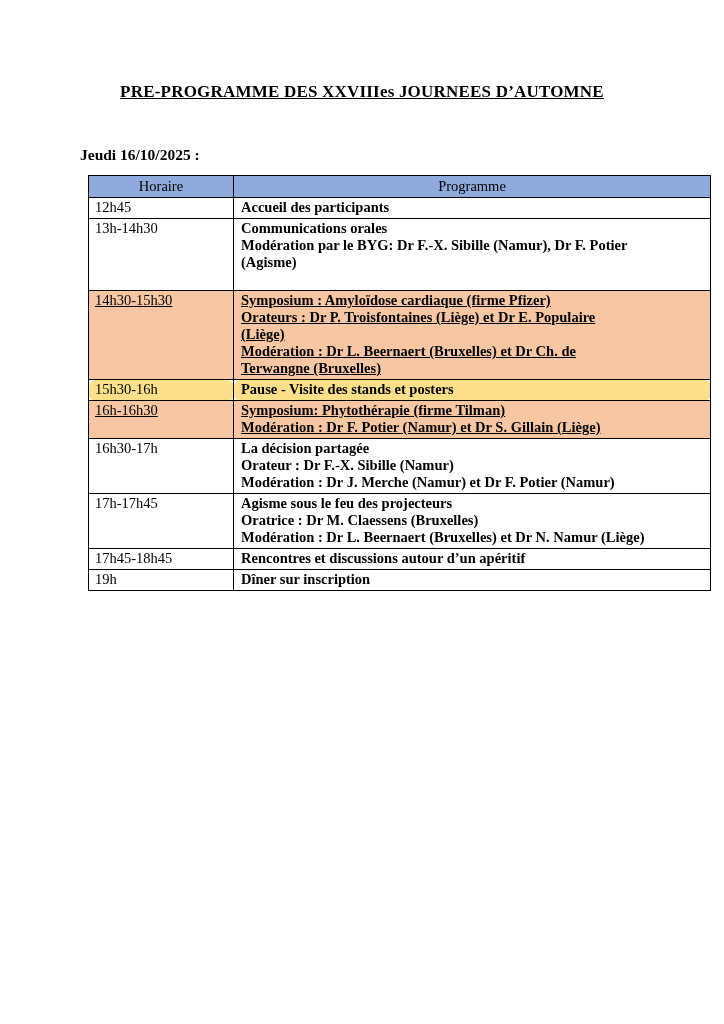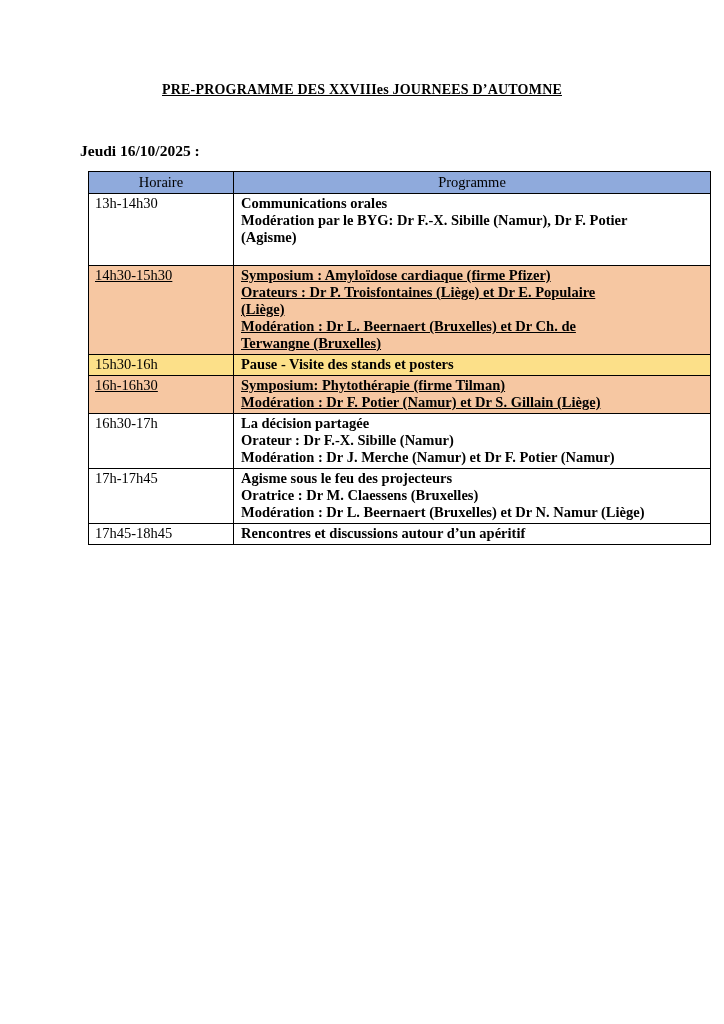--- a/index.html
+++ b/index.html
@@ -12,21 +12,21 @@
   .page {
     position: relative;
     width: 724px;
     height: 1024px;
     background: #ffffff;
     overflow: hidden;
   }
   .doc-title {
     margin: 82px 88px 0 88px;
     text-align: center;
-    font-size: 14px;
+    font-size: 17px;
     font-weight: bold;
     text-decoration: underline;
     letter-spacing: 0.2px;
   }
   .date-heading {
     margin: 44px 0 0 80px;
     font-size: 15.5px;
     font-weight: bold;
   }
   table.programme {
@@ -51,40 +51,46 @@
   th.col-time { width: 136px; }
   td.time-cell {
     padding: 1px 5px 2px 6px;
     font-weight: normal;
   }
   td.prog-cell {
     padding: 1px 6px 2px 7px;
     font-weight: bold;
   }
   tr.bg-orange td { background: var(--orange-bg, #F6C7A2); text-decoration: underline; }
-  tr.bg-yellow td { background: var(--yellow-bg, #FCE089); }
+  tr.bg-yellow td { background: var(--yellow-bg, #FCE089); border-radius: 7px; }
   tr.bg-white  td { background: #ffffff; }
   .line { min-height: 17px; }
 </style>
 </head>
 <body>
 
 <div class="page">
   <h1 class="doc-title">PRE-PROGRAMME DES XXVIIIes JOURNEES D’AUTOMNE</h1>
 
   <p class="date-heading">Jeudi 16/10/2025 :</p>
 
   <table class="programme">
     <thead>
       <tr>
         <th class="col-time">Horaire</th>
         <th class="col-prog">Programme</th>
       </tr>
     </thead>
     <tbody id="rows">
+        <tr class="bg-white">
+    <td class="time-cell">12h45</td>
+    <td class="prog-cell">
+            <div class="line">Accueil des participants</div>
+          </td>
+  </tr>
         <tr class="bg-white">
     <td class="time-cell">13h-14h30</td>
     <td class="prog-cell">
             <div class="line">Communications orales</div>
             <div class="line">Modération par le BYG: Dr F.-X. Sibille (Namur), Dr F. Potier</div>
             <div class="line">(Agisme)</div>
             <div class="line">&nbsp;</div>
           </td>
   </tr>
         <tr class="bg-orange">
@@ -125,15 +131,21 @@
             <div class="line">Oratrice : Dr M. Claessens (Bruxelles)</div>
             <div class="line">Modération : Dr L. Beernaert (Bruxelles) et Dr N. Namur (Liège)</div>
           </td>
   </tr>
         <tr class="bg-white">
     <td class="time-cell">17h45-18h45</td>
     <td class="prog-cell">
             <div class="line">Rencontres et discussions autour d’un apéritif</div>
           </td>
   </tr>
+        <tr class="bg-white">
+    <td class="time-cell">19h</td>
+    <td class="prog-cell">
+            <div class="line">Dîner sur inscription</div>
+          </td>
+  </tr>
       </tbody>
   </table>
 </div>
 
 </body></html>

